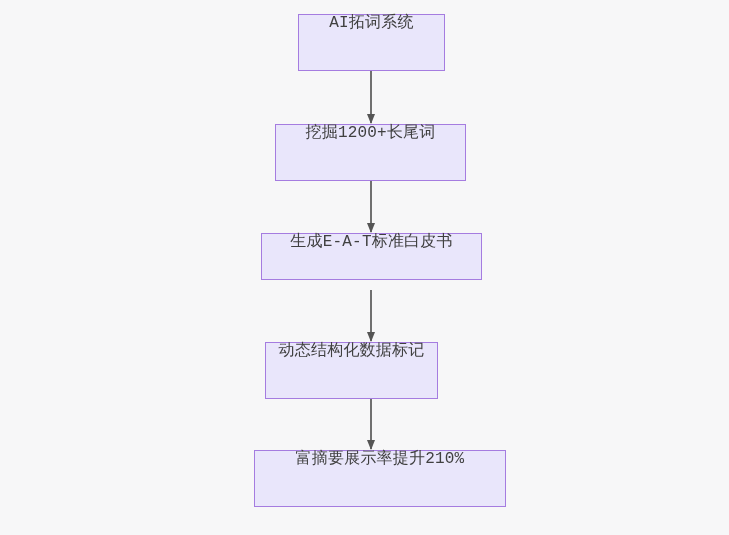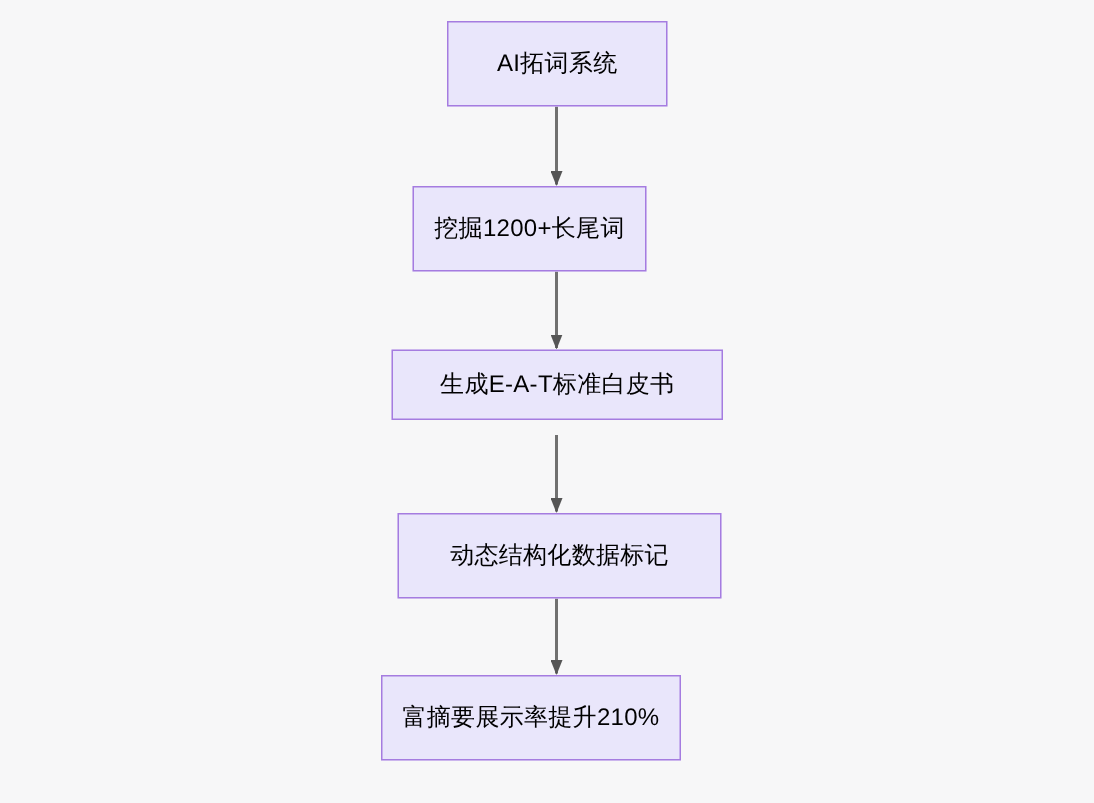--- a/index.html
+++ b/index.html
@@ -17,28 +17,29 @@
   #flow-canvas {
     position: relative;
     width: 729px;
     height: 535px;
   }
   .node {
     position: absolute;
     box-sizing: border-box;
     background: #e9e6fb;
     border: 1px solid #a57ce0;
-    color: #000000;
+    color: #404040;
     font-size: 16px;
     line-height: 1;
     display: flex;
-    align-items: center;
+    align-items: flex-start;
     justify-content: center;
     white-space: nowrap;
     letter-spacing: 0.2px;
+    font-family: Liberation Mono, monospace;
   }
   .node-label {
     display: block;
   }
   .edge {
     position: absolute;
     left: 0;
     top: 0;
     width: 729px;
     height: 535px;
@@ -67,29 +68,29 @@
     </g>
     <g>
       <line x1="371" y1="399" x2="371" y2="449" stroke="#707070" stroke-width="2" marker-end="url(#arrowhead)"></line>
     </g>
   </svg>
 
   <div class="node" id="node-1" style="left: 298px; top: 14px; width: 147px; height: 57px;">
     <span class="node-label">AI拓词系统</span>
   </div>
 
-  <div class="node" id="node-2" style="left: 275px; top: 124px; width: 156px; height: 57px;">
+  <div class="node" id="node-2" style="left: 275px; top: 124px; width: 191px; height: 57px;">
     <span class="node-label">挖掘1200+长尾词</span>
   </div>
 
   <div class="node" id="node-3" style="left: 261px; top: 233px; width: 221px; height: 47px;">
     <span class="node-label">生成E-A-T标准白皮书</span>
   </div>
 
-  <div class="node" id="node-4" style="left: 265px; top: 342px; width: 216px; height: 57px;">
+  <div class="node" id="node-4" style="left: 265px; top: 342px; width: 173px; height: 57px;">
     <span class="node-label">动态结构化数据标记</span>
   </div>
 
-  <div class="node" id="node-5" style="left: 254px; top: 450px; width: 200px; height: 57px;">
+  <div class="node" id="node-5" style="left: 254px; top: 450px; width: 252px; height: 57px;">
     <span class="node-label">富摘要展示率提升210%</span>
   </div>
 
 </div>
 
 </body></html>

